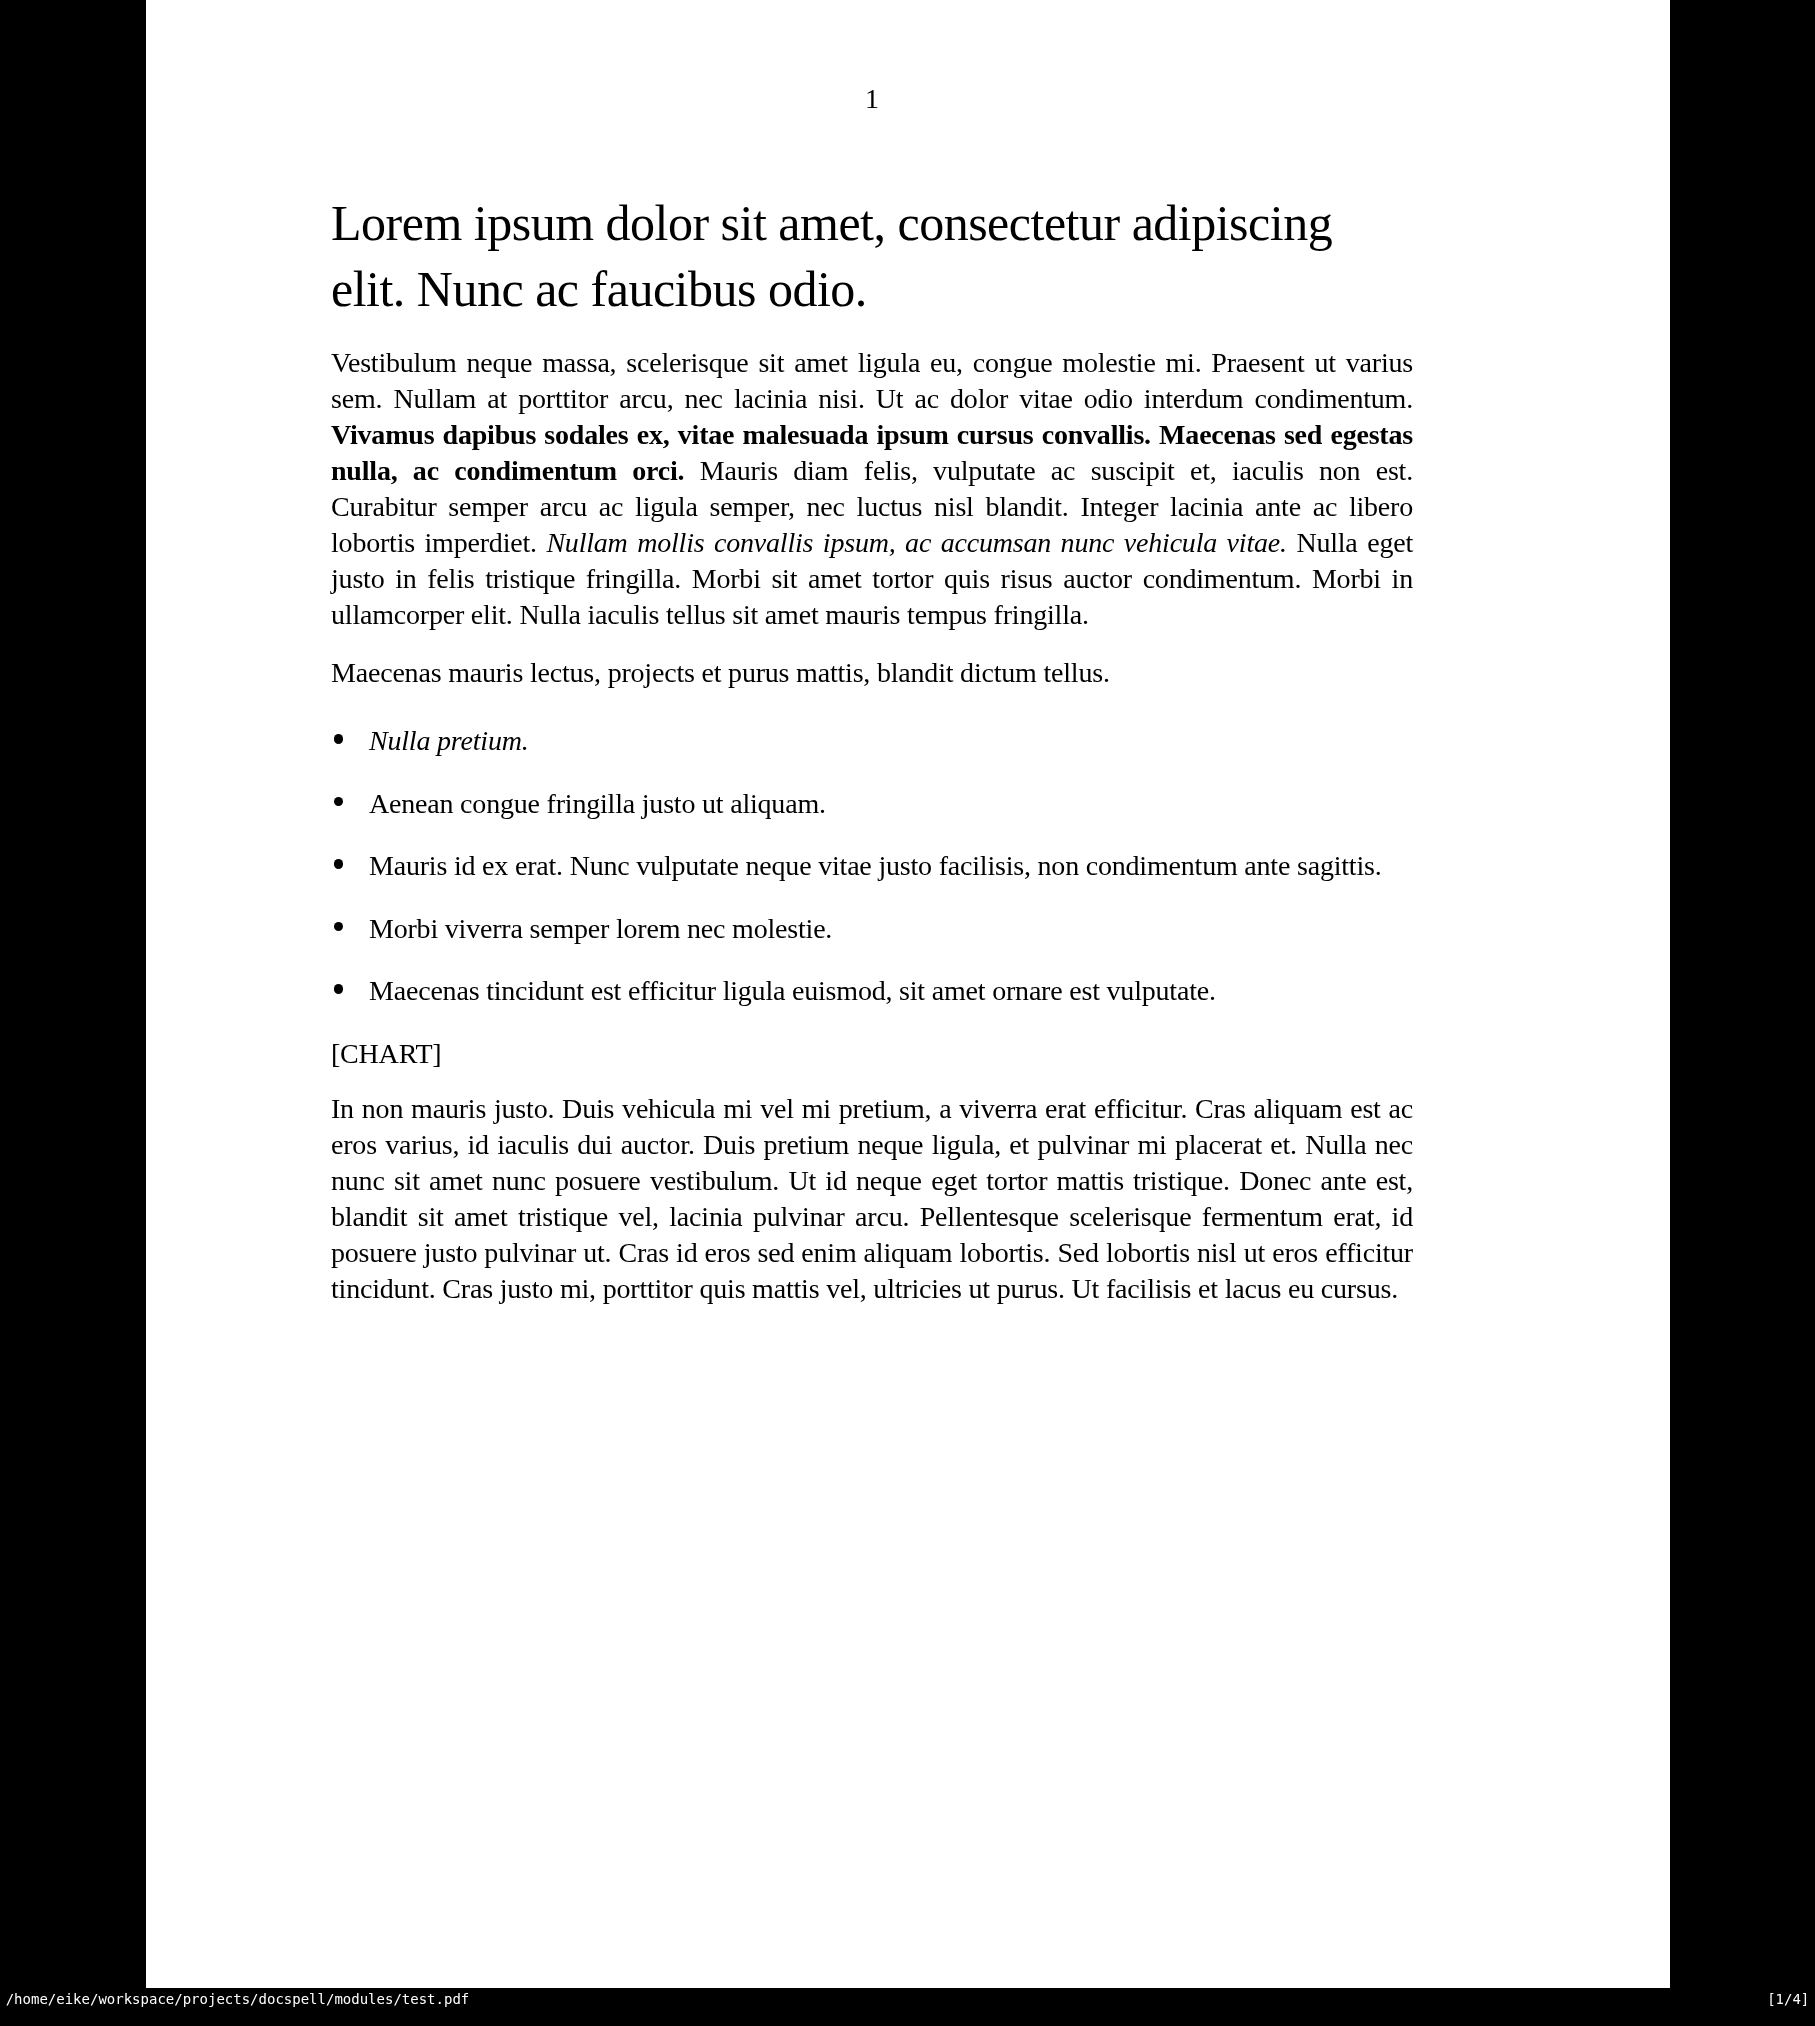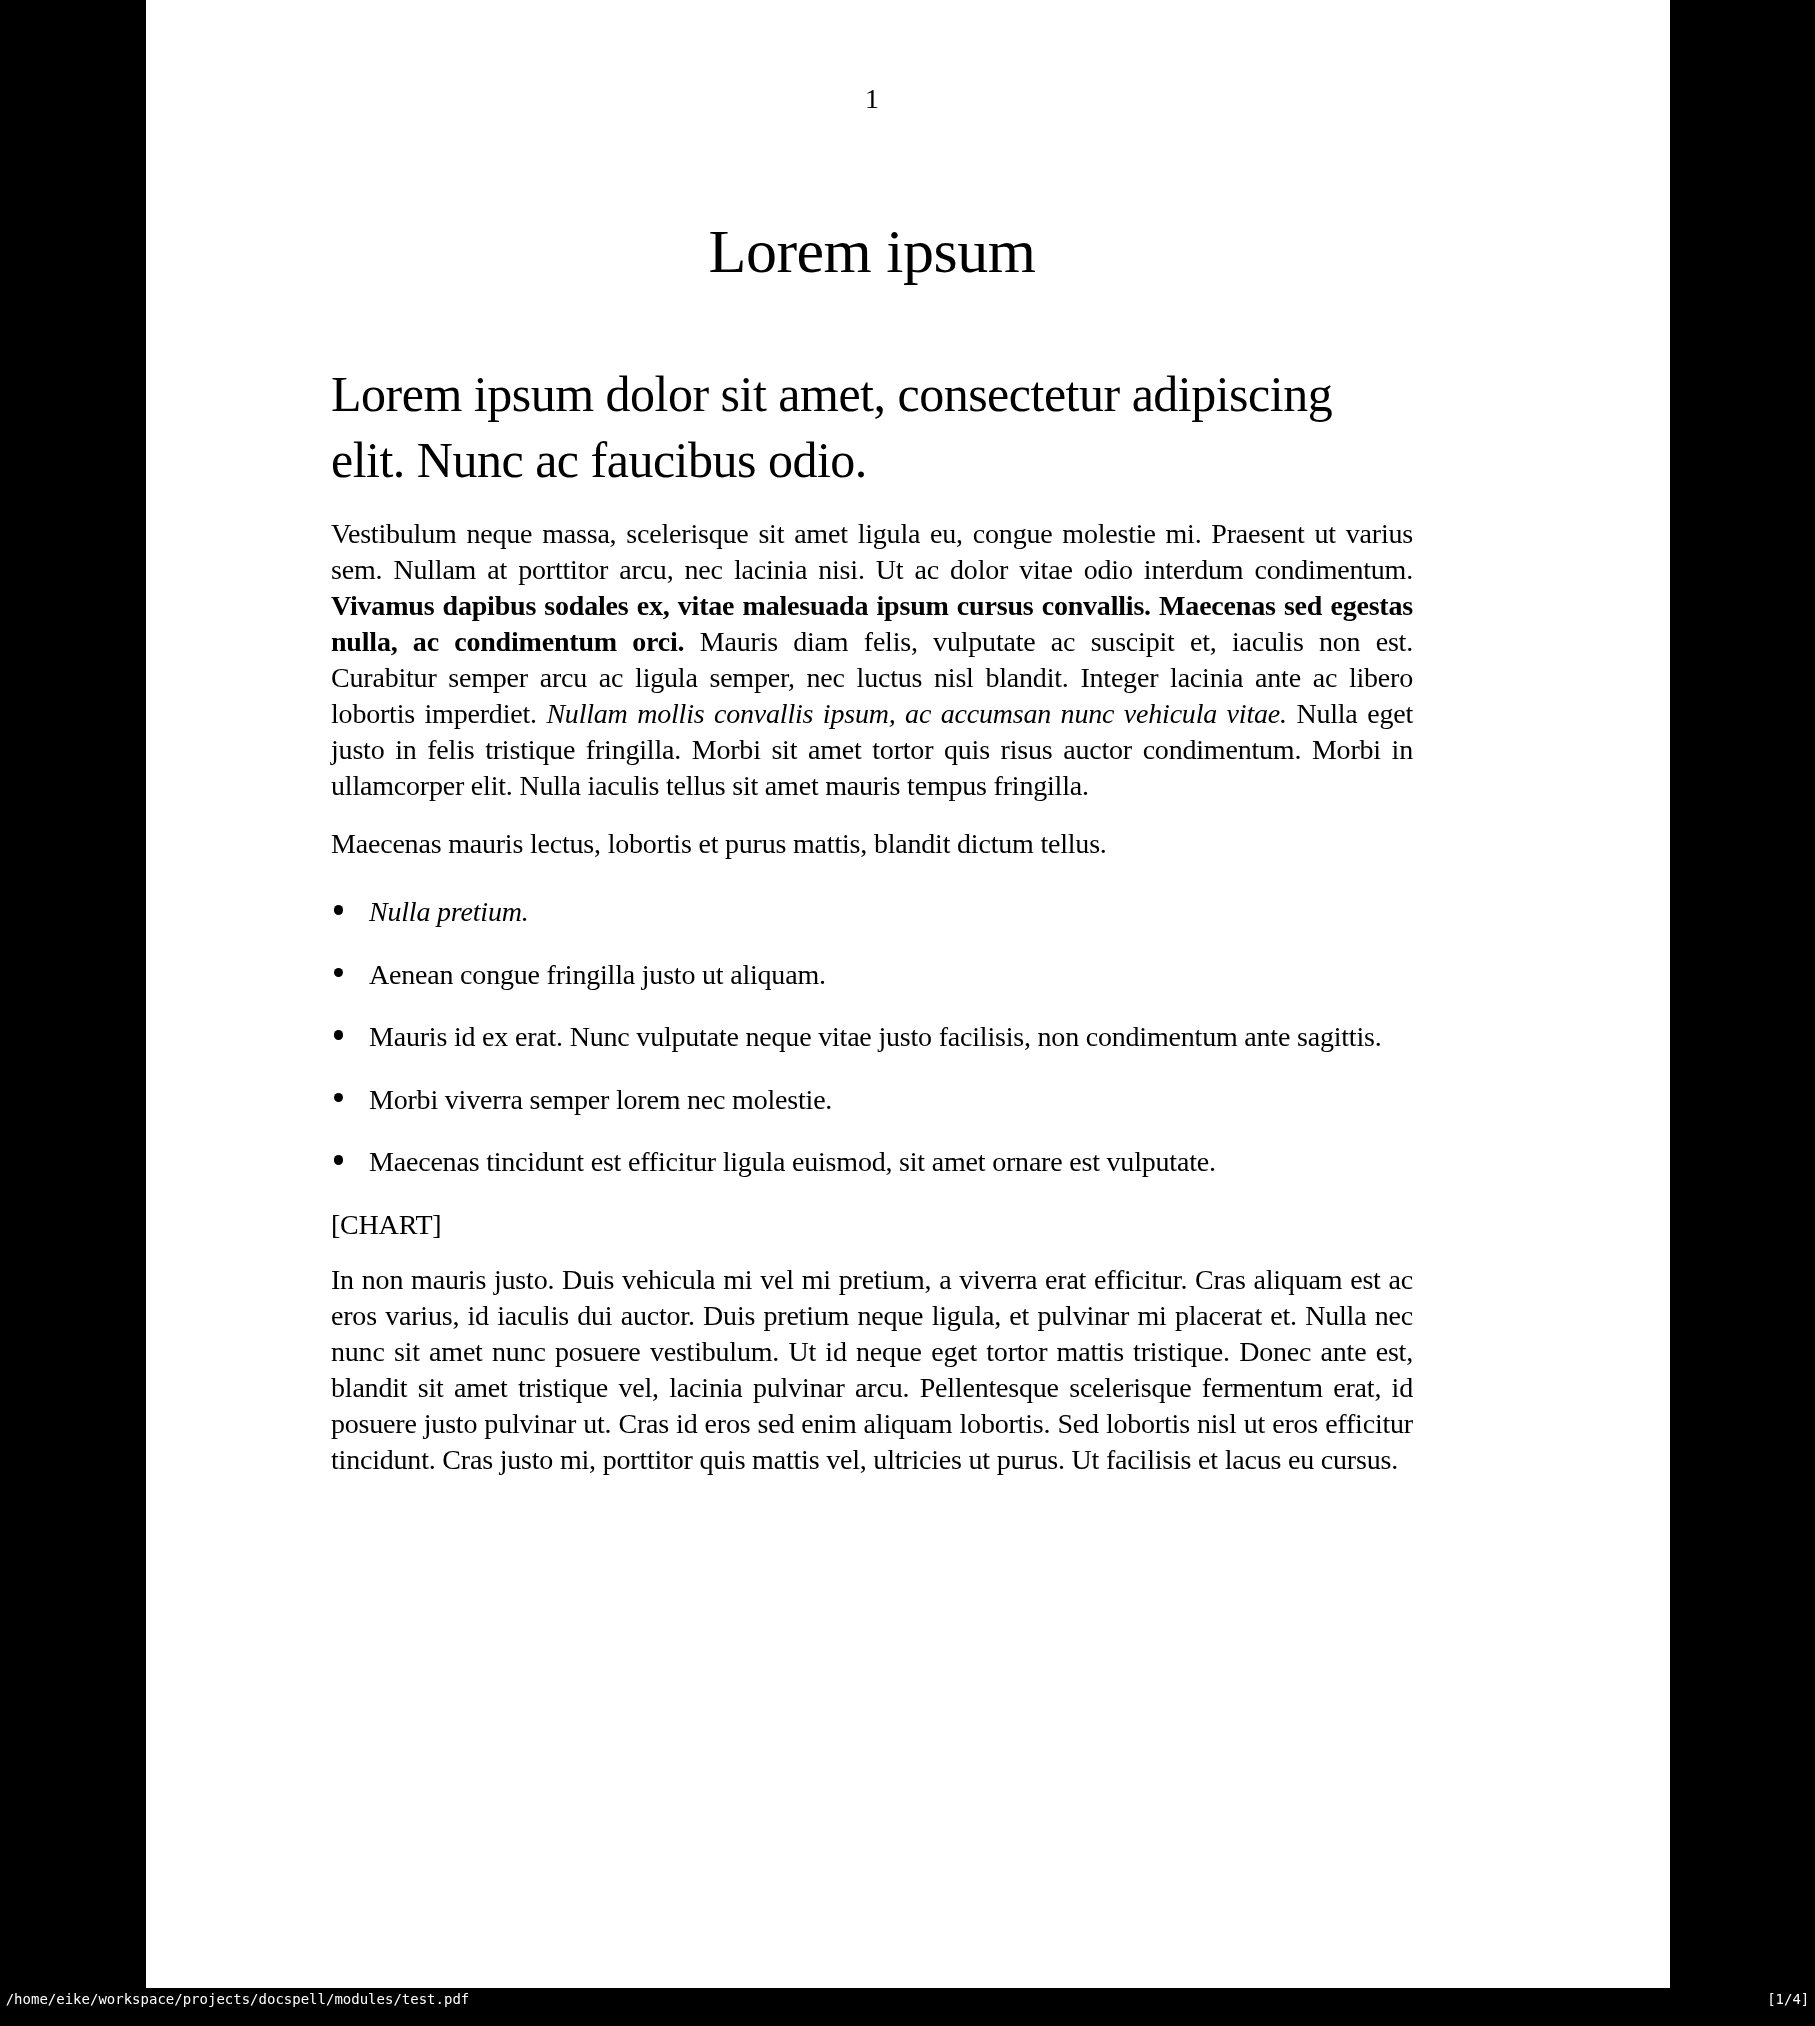--- a/index.html
+++ b/index.html
@@ -93,27 +93,26 @@
   }
 </style>
 </head>
 <body>
 
 <div class="page">
   <div class="content">
 
     <div class="pagenum">1</div>
 
-    <h1 class="doc-title">Lorem ipsum</h1>
 
     <h2 class="section-heading">Lorem ipsum dolor sit amet, consectetur adipiscing elit. Nunc ac faucibus odio.</h2>
 
     <p class="para1"><span>Vestibulum neque massa, scelerisque sit amet ligula eu, congue molestie mi. Praesent ut varius sem. Nullam at porttitor arcu, nec lacinia nisi. Ut ac dolor vitae odio interdum condimentum. </span><span class="bold">Vivamus dapibus sodales ex, vitae malesuada ipsum cursus convallis. Maecenas sed egestas nulla, ac condimentum orci. </span><span>Mauris diam felis, vulputate ac suscipit et, iaculis non est. Curabitur semper arcu ac ligula semper, nec luctus nisl blandit. Integer lacinia ante ac libero lobortis imperdiet. </span><span class="italic">Nullam mollis convallis ipsum, ac accumsan nunc vehicula vitae.</span><span> Nulla eget justo in felis tristique fringilla. Morbi sit amet tortor quis risus auctor condimentum. Morbi in ullamcorper elit. Nulla iaculis tellus sit amet mauris tempus fringilla.</span></p>
 
-    <p class="para2">Maecenas mauris lectus, lobortis et purus mattis, blandit dictum tellus.</p>
+    <p class="para2">Maecenas mauris lectus, projects et purus mattis, blandit dictum tellus.</p>
 
     <ul class="bullet-list">
         <li>
     <span class="italic">Nulla pretium.</span>
   </li>
         <li>
     <span>Aenean congue fringilla justo ut aliquam.</span>
   </li>
         <li>
     <span>Mauris id ex erat. Nunc vulputate neque vitae justo facilisis, non condimentum ante sagittis.</span>

